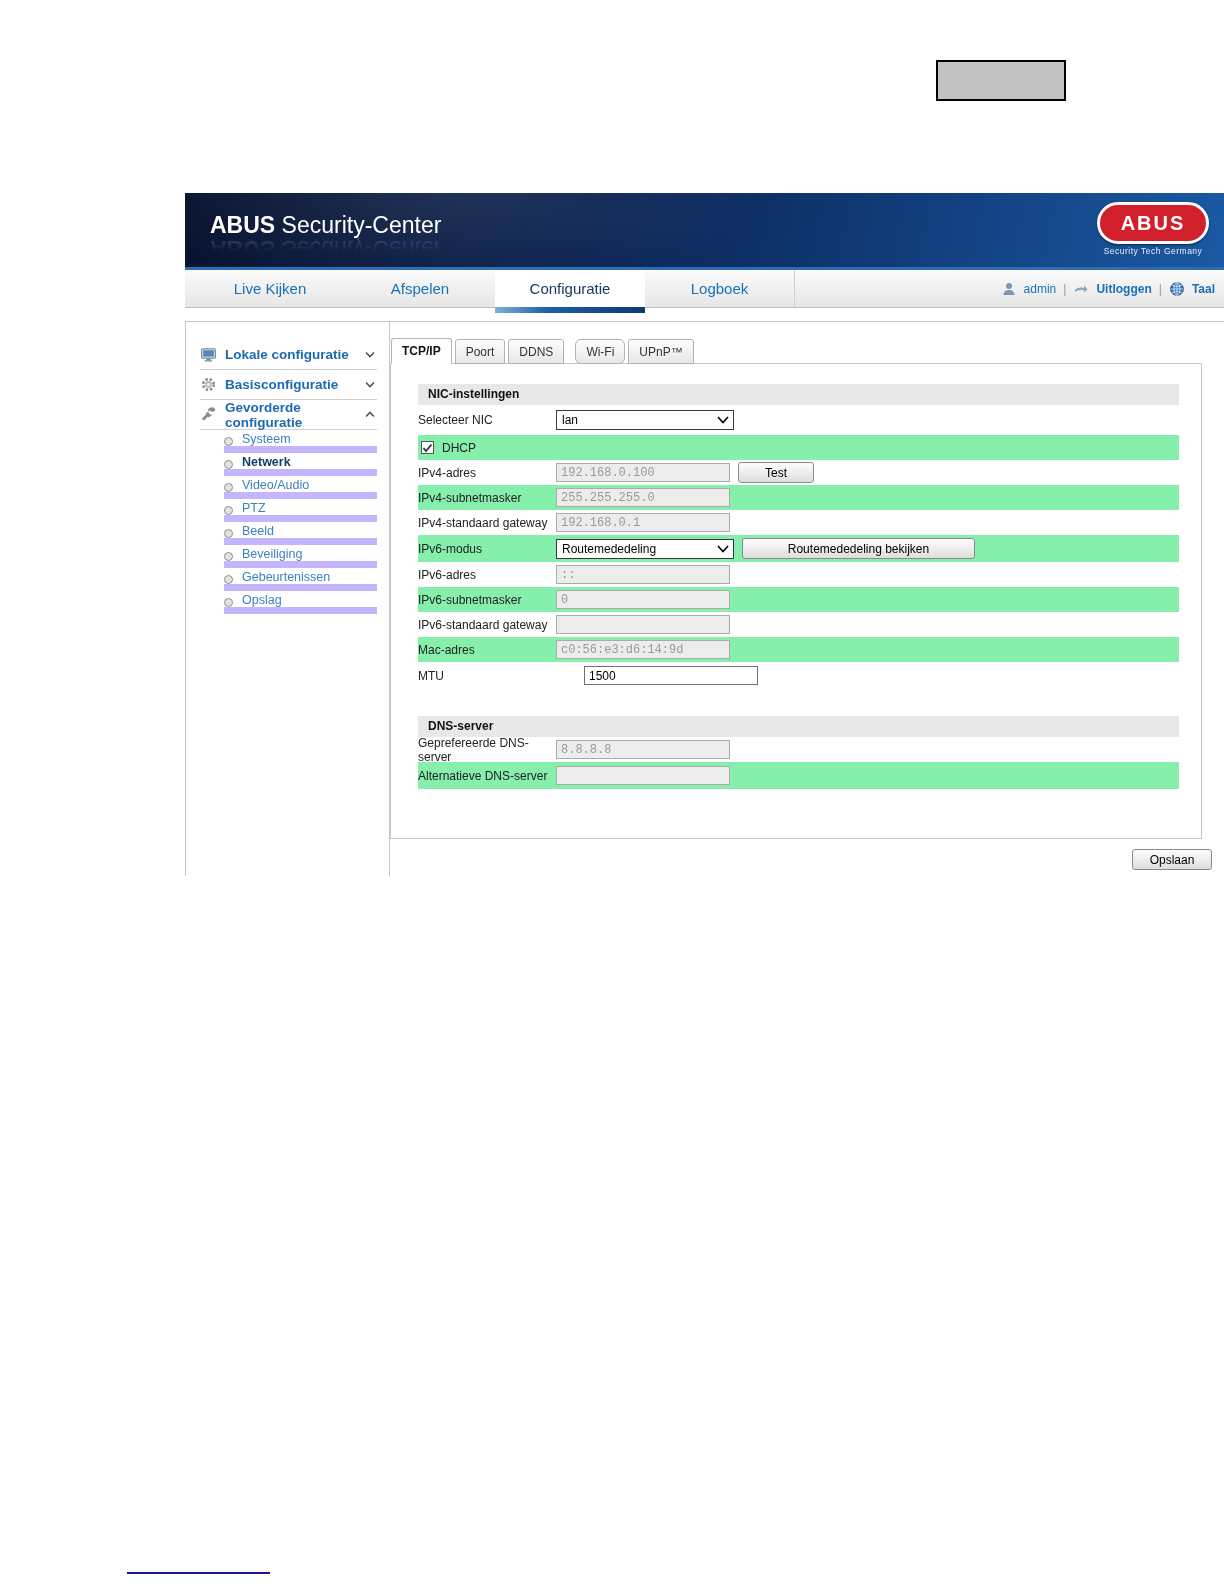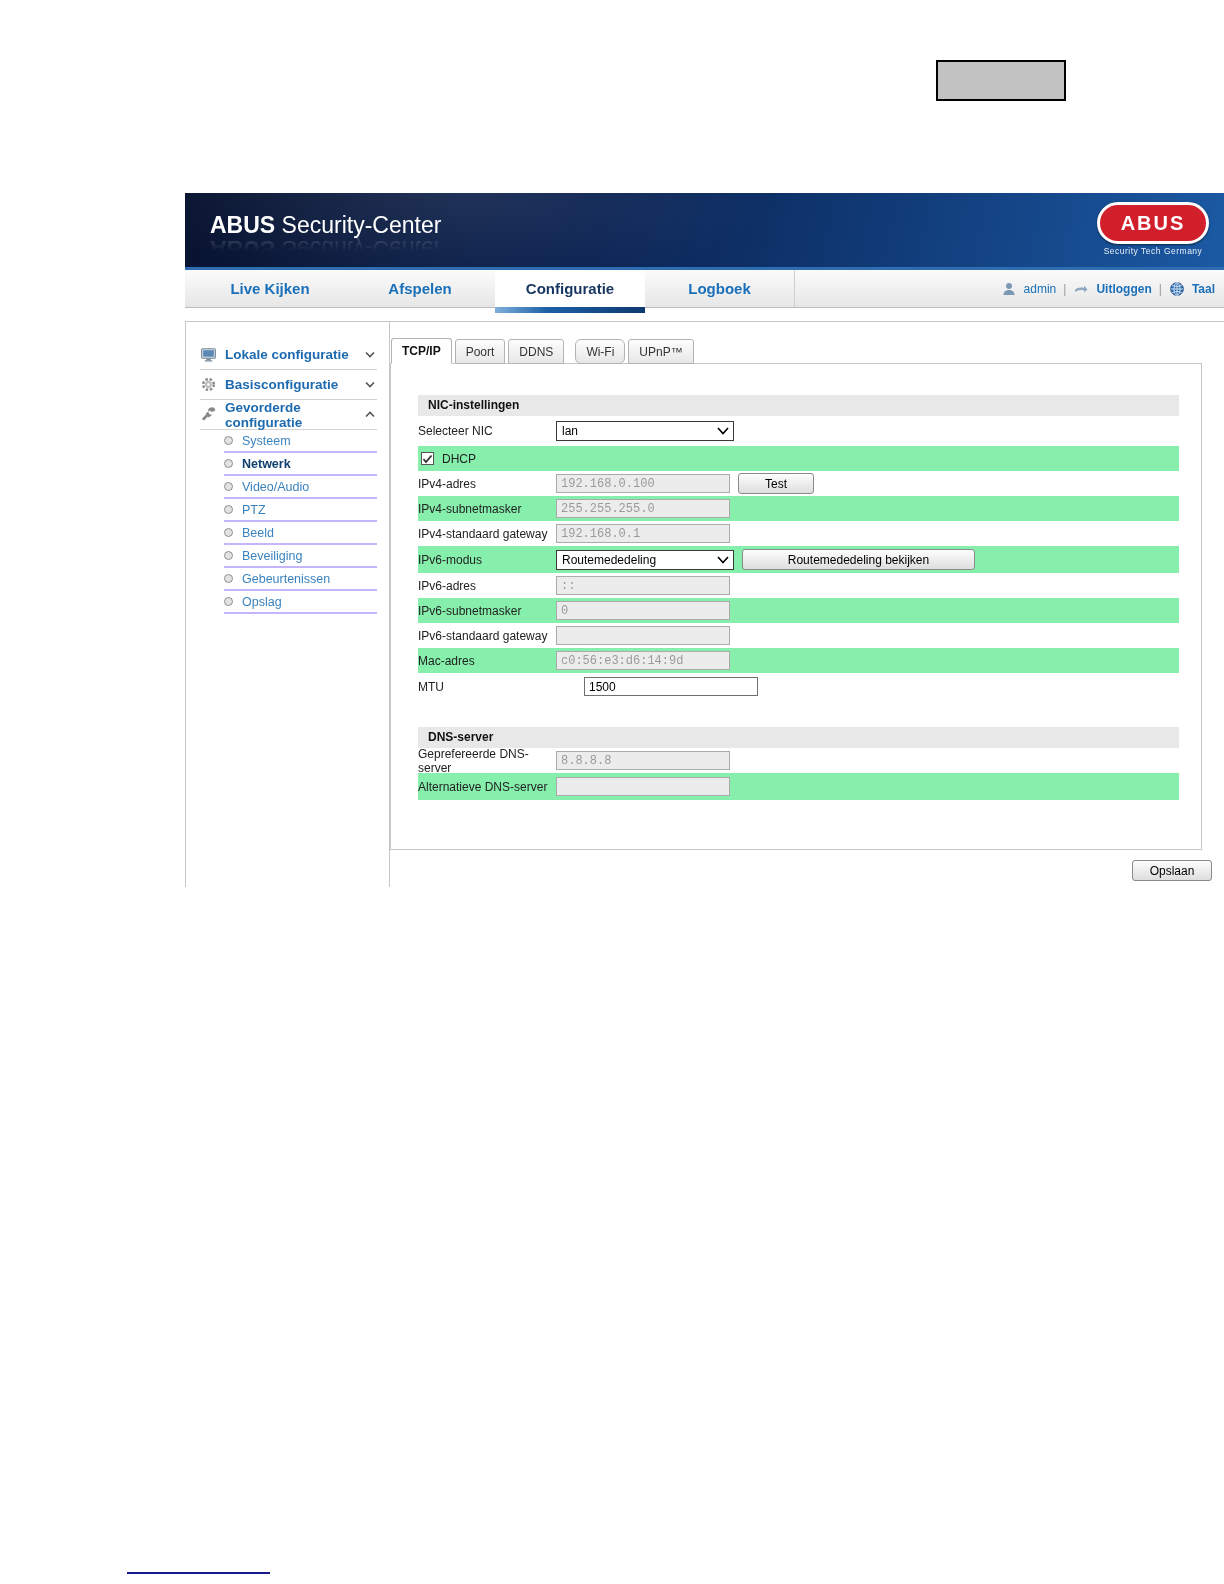--- a/index.html
+++ b/index.html
@@ -30,21 +30,21 @@
     border-radius:24px; display:flex; align-items:center; justify-content:center;
     box-shadow:0 1px 2px rgba(0,0,0,.55); }
   .logo-badge span { color:#fff; font-weight:bold; font-size:20px; letter-spacing:2px; }
   .logo-tagline { margin-top:2px; color:#e8eef7; font-size:8.5px; letter-spacing:.5px; }
 
   
   .nav { position:relative; height:38px; background:linear-gradient(#fbfbfb,#e6e6e6);
     border-bottom:1px solid #bdbdbd; display:flex; }
   .nav-cells { display:flex; margin-left:10px; }
   .nav-cell { width:150px; height:100%; display:flex; align-items:center; justify-content:center;
-    font-size:15px; font-weight:bold; color:#1a70b8; cursor:pointer; position:relative; }
+    font-size:15px; font-weight:normal; color:#1a70b8; cursor:pointer; position:relative; }
   .nav-cell.last { border-right:1px solid #cfcfcf; }
   .nav-cell.active { background:#fff; color:#16365f; }
   .nav-cell.active::after { content:""; position:absolute; left:0; right:0; bottom:-6px; height:6px;
     background:linear-gradient(to right,#7fb0dc,#1c5fa6 35%,#0e3a70); }
   .nav-user { position:absolute; right:12px; top:0; height:100%; display:flex; align-items:center;
     gap:7px; font-size:12px; color:#1a70b8; }
   .nav-user .sep { color:#9a9a9a; }
   .nav-user .bold { font-weight:bold; }
   .icon16 { width:16px; height:16px; display:inline-block; vertical-align:middle; }
 
@@ -52,37 +52,37 @@
   .content { margin-top:13px; border-top:1px solid #c6c6c6; border-left:1px solid #c6c6c6;
     border-right:1px solid #c6c6c6; display:flex; min-height:545px; background:#fff; }
 
   
   .sidebar { width:204px; border-right:1px solid #c6c6c6; padding-top:18px; }
   .side-section { display:flex; align-items:center; height:30px; margin:0 12px 0 14px;
     border-bottom:1px solid #d2d2d2; cursor:pointer; }
   .side-section .s-icon { width:17px; height:17px; margin-right:8px; flex:none; }
   .side-section .s-label { font-size:13.5px; font-weight:bold; color:#1d6ab0; flex:1; }
   .side-section .chev { width:10px; height:7px; flex:none; margin-right:2px; }
-  .side-item { display:flex; align-items:center; height:23px; margin:0 12px 0 38px;
-    border-bottom:2px solid #c4b5fd; cursor:pointer; }
+  .side-item { display:flex; align-items:flex-end; height:23px; margin:0 12px 0 38px;
+    border-bottom:7px solid #c4b5fd; cursor:pointer; }
   .side-item .bullet { width:9px; height:9px; border-radius:50%; background:#e3e3e3;
     border:1px solid #8f8f8f; margin-right:9px; flex:none; }
   .side-item .i-label { font-size:12.5px; color:#3a82bd; }
   .side-item.active .i-label { font-weight:bold; color:#12406e; }
 
   
   .main { flex:1; padding-top:16px; }
   .tabs { display:flex; margin-left:1px; height:26px; align-items:flex-end; }
   .tab { height:25px; display:flex; align-items:center; padding:0 10px; font-size:12px; color:#333;
     background:linear-gradient(#fdfdfd,#e7e7e7); border:1px solid #b3b3b3; border-radius:3px 3px 0 0;
     margin-right:3px; cursor:pointer; position:relative; }
   .tab.gap { margin-left:8px;border-radius:6px; }
   .tab.active { background:#fff; font-weight:bold; color:#111; height:26px; border-bottom:1px solid #fff; z-index:2; }
   .panel { border:1px solid #c6c6c6; margin-right:24px; margin-top:-1px; background:#fff;
-    padding:31px 22px 49px 27px; }
+    padding:20px 22px 49px 27px; }
   .sec-header { height:21px; line-height:21px; background:#e8e8e8; font-size:12px; font-weight:bold;
     color:#111; padding-left:10px; }
   .frow { display:flex; align-items:center; height:25px; }
   .frow.striped { background:#86efac; }
   .flabel { width:138px; font-size:12px; color:#222; flex:none; }
   .tinput { width:174px; height:19px; font-size:12px; padding:1px 4px;
     font-family:"Liberation Sans","DejaVu Sans",sans-serif; }
   .tinput:disabled { background:#ececec; border:1px solid #ababab; color:#9a9a9a;font-family:Liberation Mono, monospace; }
   .tinput.editable { background:#fff; border:1px solid #707070; color:#000; }
   .fselect { width:178px; height:20px; background:#fff; border:1px solid #383838; display:flex;

